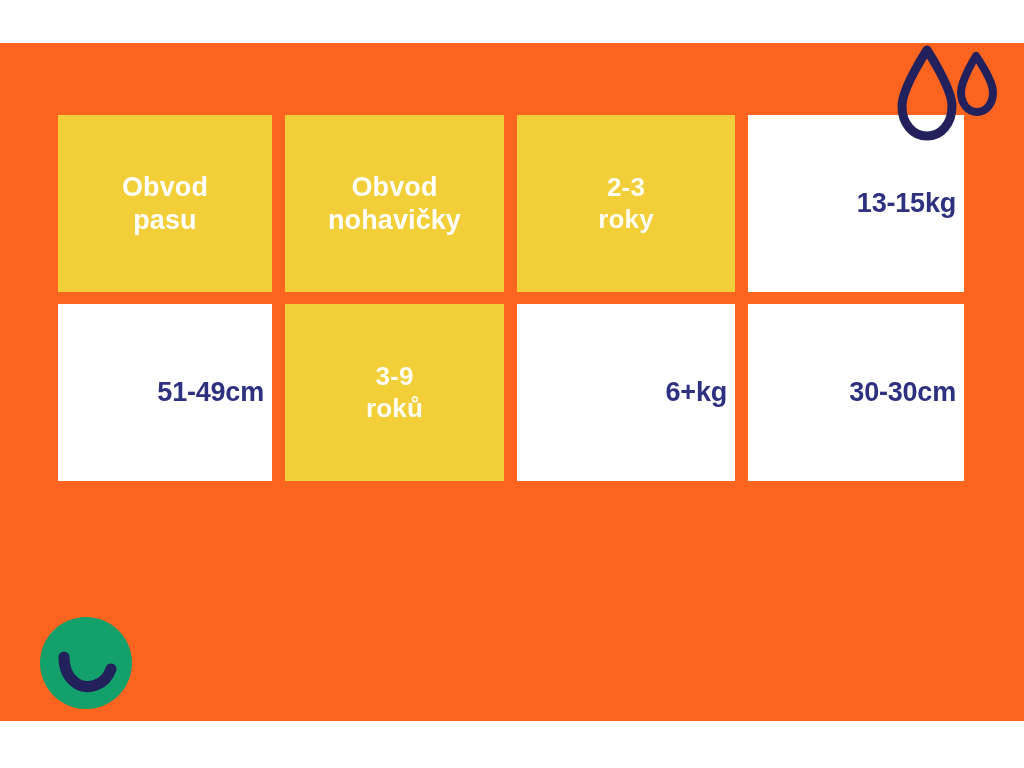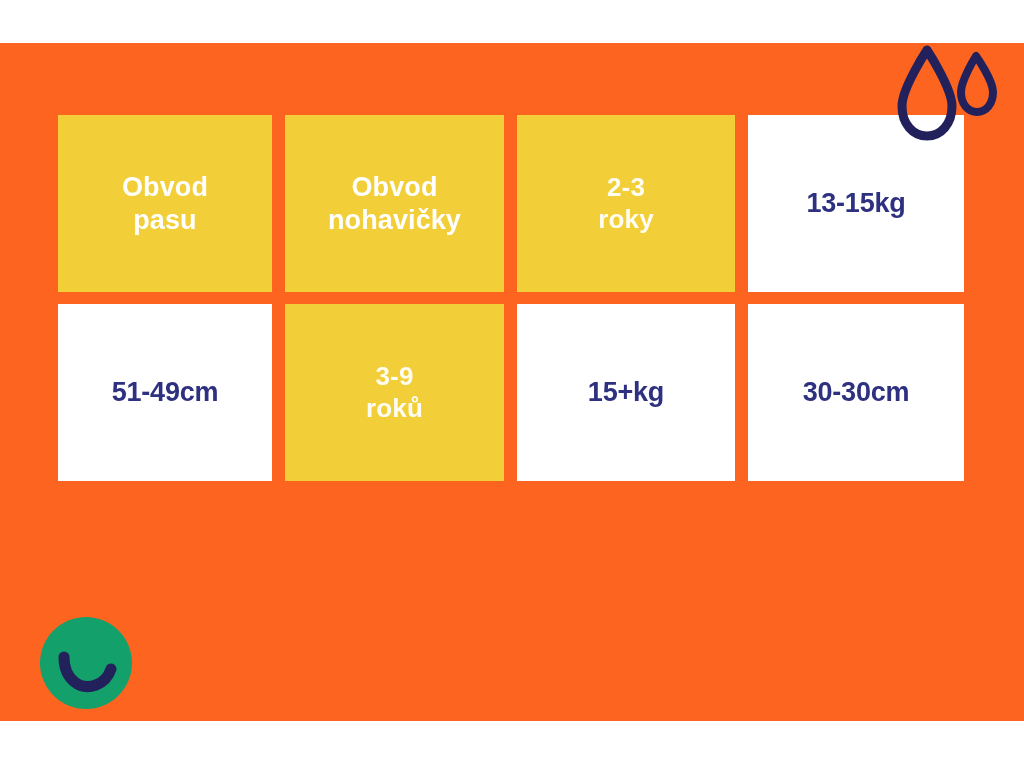--- a/index.html
+++ b/index.html
@@ -73,20 +73,21 @@
     font-weight: bold;
     letter-spacing: 0.2px;
   }
 
   .cell.value {
     background: #FFFFFF;
     color: #2E3080;
     font-size: 27px;
     font-weight: bold;
     letter-spacing: -0.2px;
+    justify-content: flex-end;
   }
 
   .cell .ctext {
     display: block;
     white-space: pre-line;
   }
 
   
   .deco {
     position: absolute;
@@ -136,21 +137,21 @@
     </div>
     <div class="cell value">
       <span class="ctext">51-49cm</span>
     </div>
 
     <div class="cell rowhead">
       <span class="ctext">3-9
 roků</span>
     </div>
     <div class="cell value">
-      <span class="ctext">15+kg</span>
+      <span class="ctext">6+kg</span>
     </div>
     <div class="cell value">
       <span class="ctext">30-30cm</span>
     </div>
 
   </div>
 
   <div class="deco deco-drops">
     <svg width="112" height="108" viewBox="0 0 112 108" fill="none" xmlns="http://www.w3.org/2000/svg">
       <path d="M34 14 C34 14 9 52 9 70 C9 88 20 100 34 100 C48 100 59 88 59 70 C59 52 34 14 34 14 Z" stroke="#23215B" stroke-width="9" stroke-linecap="round" stroke-linejoin="round" fill="none"></path>

